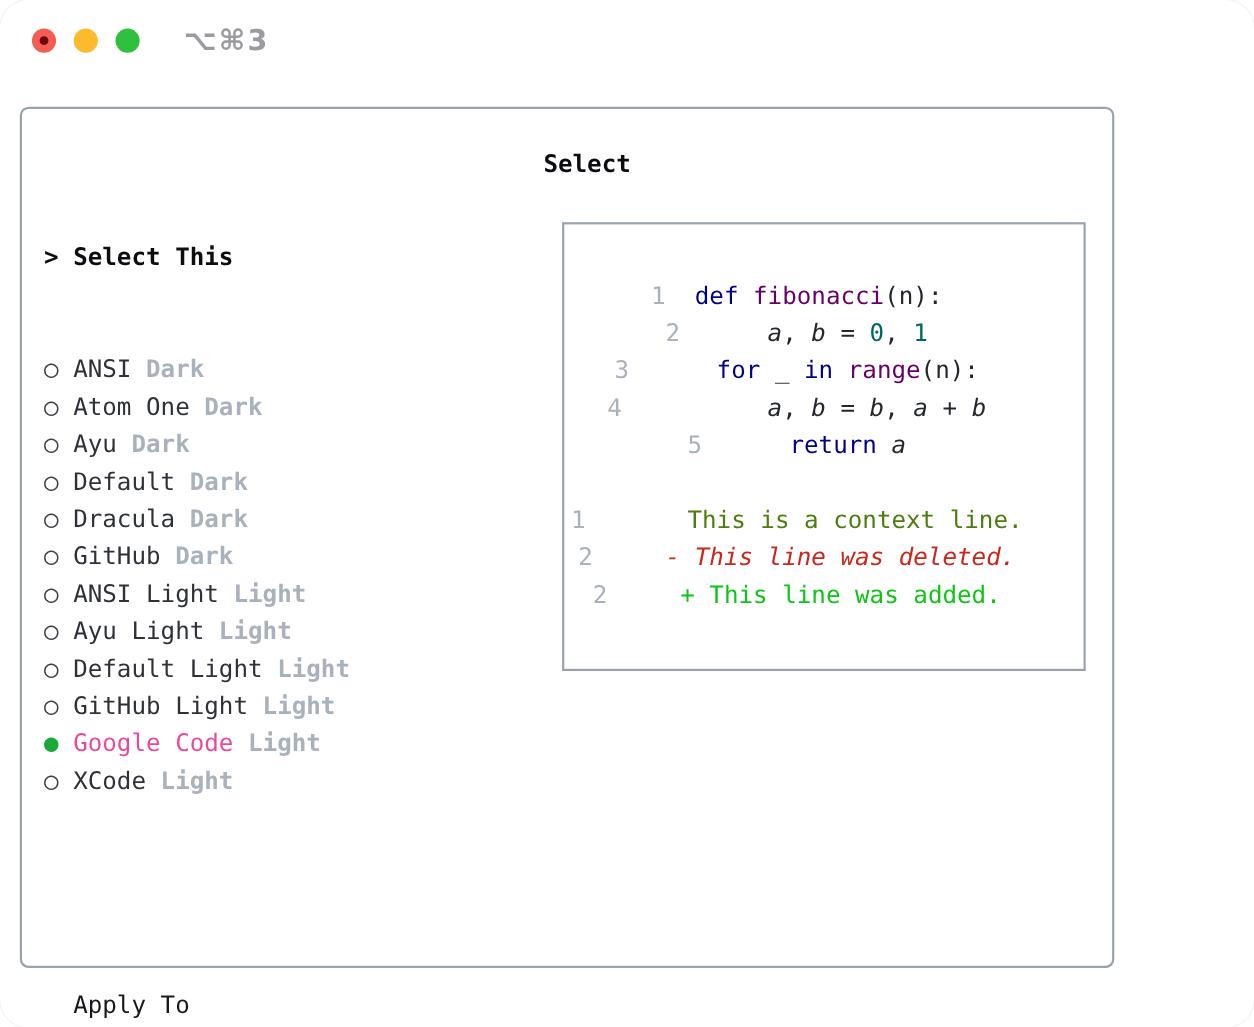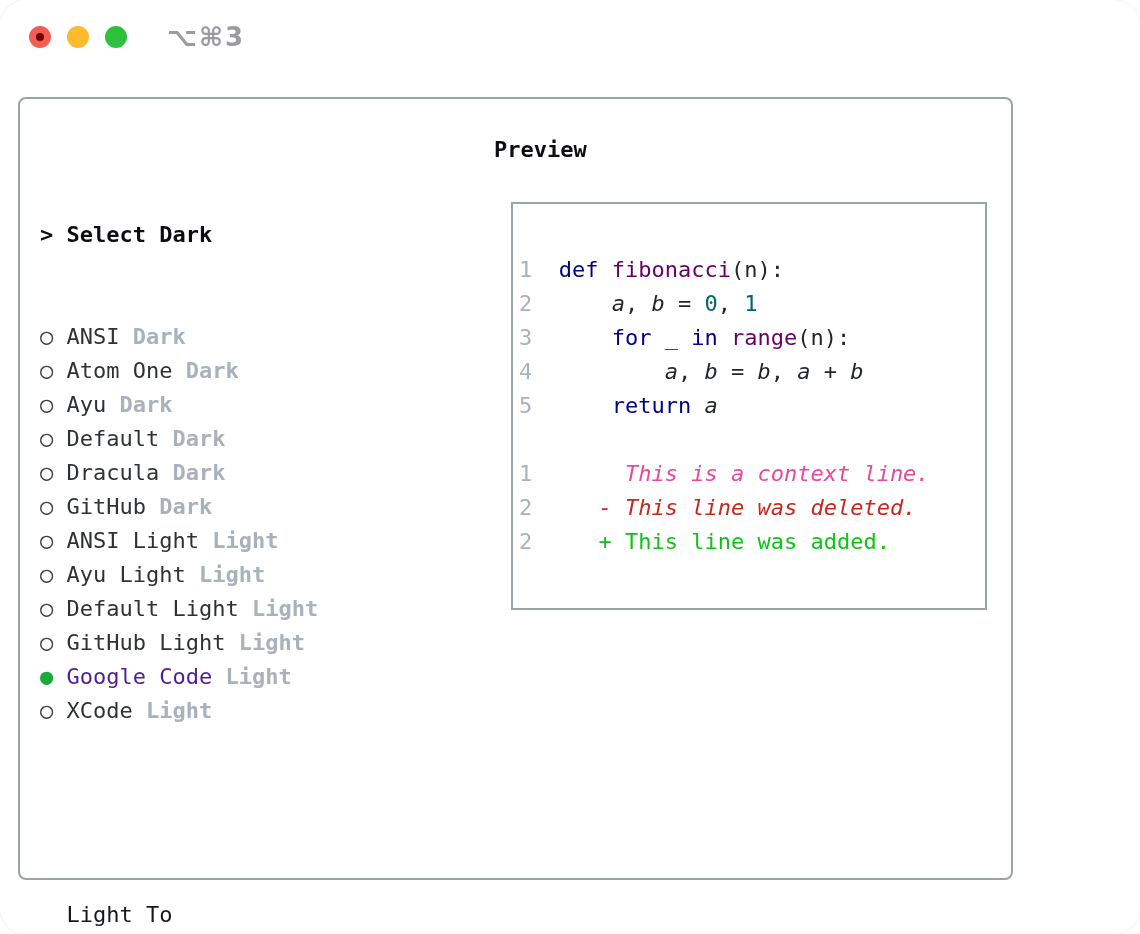--- a/index.html
+++ b/index.html
@@ -38,74 +38,74 @@
   .left-col {
     position:absolute; left:20px; top:51px;
     font-size:22px; line-height:34px; white-space:pre; color:#2e3238;
   }
   .row { height:34px; }
   .hdr { font-weight:bold; color:#0b0d10; }
   .caret { font-weight:bold; color:#0b0d10; }
   .marker { color:#3c4148; }
   .marker.sel { color:#1ca93c; }
   .tname { color:#2e3238;margin-top:48px; }
-  .tname.green { color:#4c1d95; }
+  .tname.green { color:#ec4899; }
   .variant { color:#a9b1bc;font-weight:bold; }
   .subhdr { color:#15181c; }
 
   
   .preview-title {
     position:absolute; left:474px; top:34px;
     font-size:22px; line-height:34px; font-weight:bold; color:#0b0d10;
   }
   .preview-box {
     position:absolute; left:491px; top:103px; width:476px; height:408px;
-    border:2px solid #9aa3ad; background:#ffffff;
+    border:2px solid #9aa3ad; background:#ffffff;text-align:center;
   }
   .code {
     position:absolute; left:6px; top:49px;
     font-size:22px; line-height:34px; white-space:pre;
   }
   .code .num { color:#a9b1bc; }
   .c-pl  { color:#23272d; }
   .c-kw  { color:#000088; }
   .c-fn  { color:#660066; }
   .c-num { color:#006666; }
   .c-var { color:#23272d; font-style:italic; }
-  .c-ctx { color:#ec4899; font-style:italic; }
+  .c-ctx { color:#4d7c0f; }
   .c-del { color:#c9271b; font-style:italic;margin-top:36px; }
   .c-add { color:#0ec414; }
 </style>
 </head>
 <body>
 
 <div class="window">
 
   <div class="titlebar">
     <div class="dot dot-close">
         <span class="inner"></span>
       </div>
     <div class="dot dot-min"></div>
     <div class="dot dot-zoom"></div>
     <div class="win-title">⌥⌘3</div>
   </div>
 
   <div class="panel">
 
     <div class="left-col">
-      <div class="row"><span class="caret">&gt;</span><span> </span><span class="hdr">Select Dark</span></div>
+      <div class="row"><span class="caret">&gt;</span><span> </span><span class="hdr">Select This</span></div>
       <div id="theme-list"><div class="row"><span class="marker">○</span><span> </span><span class="tname">ANSI</span><span> </span><span class="variant">Dark</span></div><div class="row"><span class="marker">○</span><span> </span><span class="tname">Atom One</span><span> </span><span class="variant">Dark</span></div><div class="row"><span class="marker">○</span><span> </span><span class="tname">Ayu</span><span> </span><span class="variant">Dark</span></div><div class="row"><span class="marker">○</span><span> </span><span class="tname">Default</span><span> </span><span class="variant">Dark</span></div><div class="row"><span class="marker">○</span><span> </span><span class="tname">Dracula</span><span> </span><span class="variant">Dark</span></div><div class="row"><span class="marker">○</span><span> </span><span class="tname">GitHub</span><span> </span><span class="variant">Dark</span></div><div class="row"><span class="marker">○</span><span> </span><span class="tname">ANSI Light</span><span> </span><span class="variant">Light</span></div><div class="row"><span class="marker">○</span><span> </span><span class="tname">Ayu Light</span><span> </span><span class="variant">Light</span></div><div class="row"><span class="marker">○</span><span> </span><span class="tname">Default Light</span><span> </span><span class="variant">Light</span></div><div class="row"><span class="marker">○</span><span> </span><span class="tname">GitHub Light</span><span> </span><span class="variant">Light</span></div><div class="row"><span class="marker sel">●</span><span> </span><span class="tname green">Google Code</span><span> </span><span class="variant">Light</span></div><div class="row"><span class="marker">○</span><span> </span><span class="tname">XCode</span><span> </span><span class="variant">Light</span></div></div>
       <div class="row"> </div>
-      <div class="row"><span>  </span><span class="subhdr">Light To</span></div>
+      <div class="row"><span>  </span><span class="subhdr">Apply To</span></div>
       
       
       
       
     </div>
 
-    <div class="preview-title">Preview</div>
+    <div class="preview-title">Select</div>
 
     <div class="preview-box">
       <div class="code" id="code-block"><div class="row"><span class="num">1  </span><span class="c-kw">def</span><span class="c-pl"> </span><span class="c-fn">fibonacci</span><span class="c-pl">(n):</span></div><div class="row"><span class="num">2  </span><span class="c-pl">    </span><span class="c-var">a</span><span class="c-pl">, </span><span class="c-var">b</span><span class="c-pl"> = </span><span class="c-num">0</span><span class="c-pl">, </span><span class="c-num">1</span></div><div class="row"><span class="num">3  </span><span class="c-pl">    </span><span class="c-kw">for</span><span class="c-pl"> _ </span><span class="c-kw">in</span><span class="c-pl"> </span><span class="c-fn">range</span><span class="c-pl">(n):</span></div><div class="row"><span class="num">4  </span><span class="c-pl">        </span><span class="c-var">a</span><span class="c-pl">, </span><span class="c-var">b</span><span class="c-pl"> = </span><span class="c-var">b</span><span class="c-pl">, </span><span class="c-var">a</span><span class="c-pl"> + </span><span class="c-var">b</span></div><div class="row"><span class="num">5  </span><span class="c-pl">    </span><span class="c-kw">return</span><span class="c-pl"> </span><span class="c-var">a</span></div><div class="row"><span class="num">   </span><span> </span></div><div class="row"><span class="num">1  </span><span class="c-ctx">     This is a context line.</span></div><div class="row"><span class="num">2  </span><span class="c-pl">   </span><span class="c-del">- This line was deleted.</span></div><div class="row"><span class="num">2  </span><span class="c-pl">   </span><span class="c-add">+ This line was added.</span></div></div>
     </div>
 
   </div>
 </div>
 
 </body></html>

